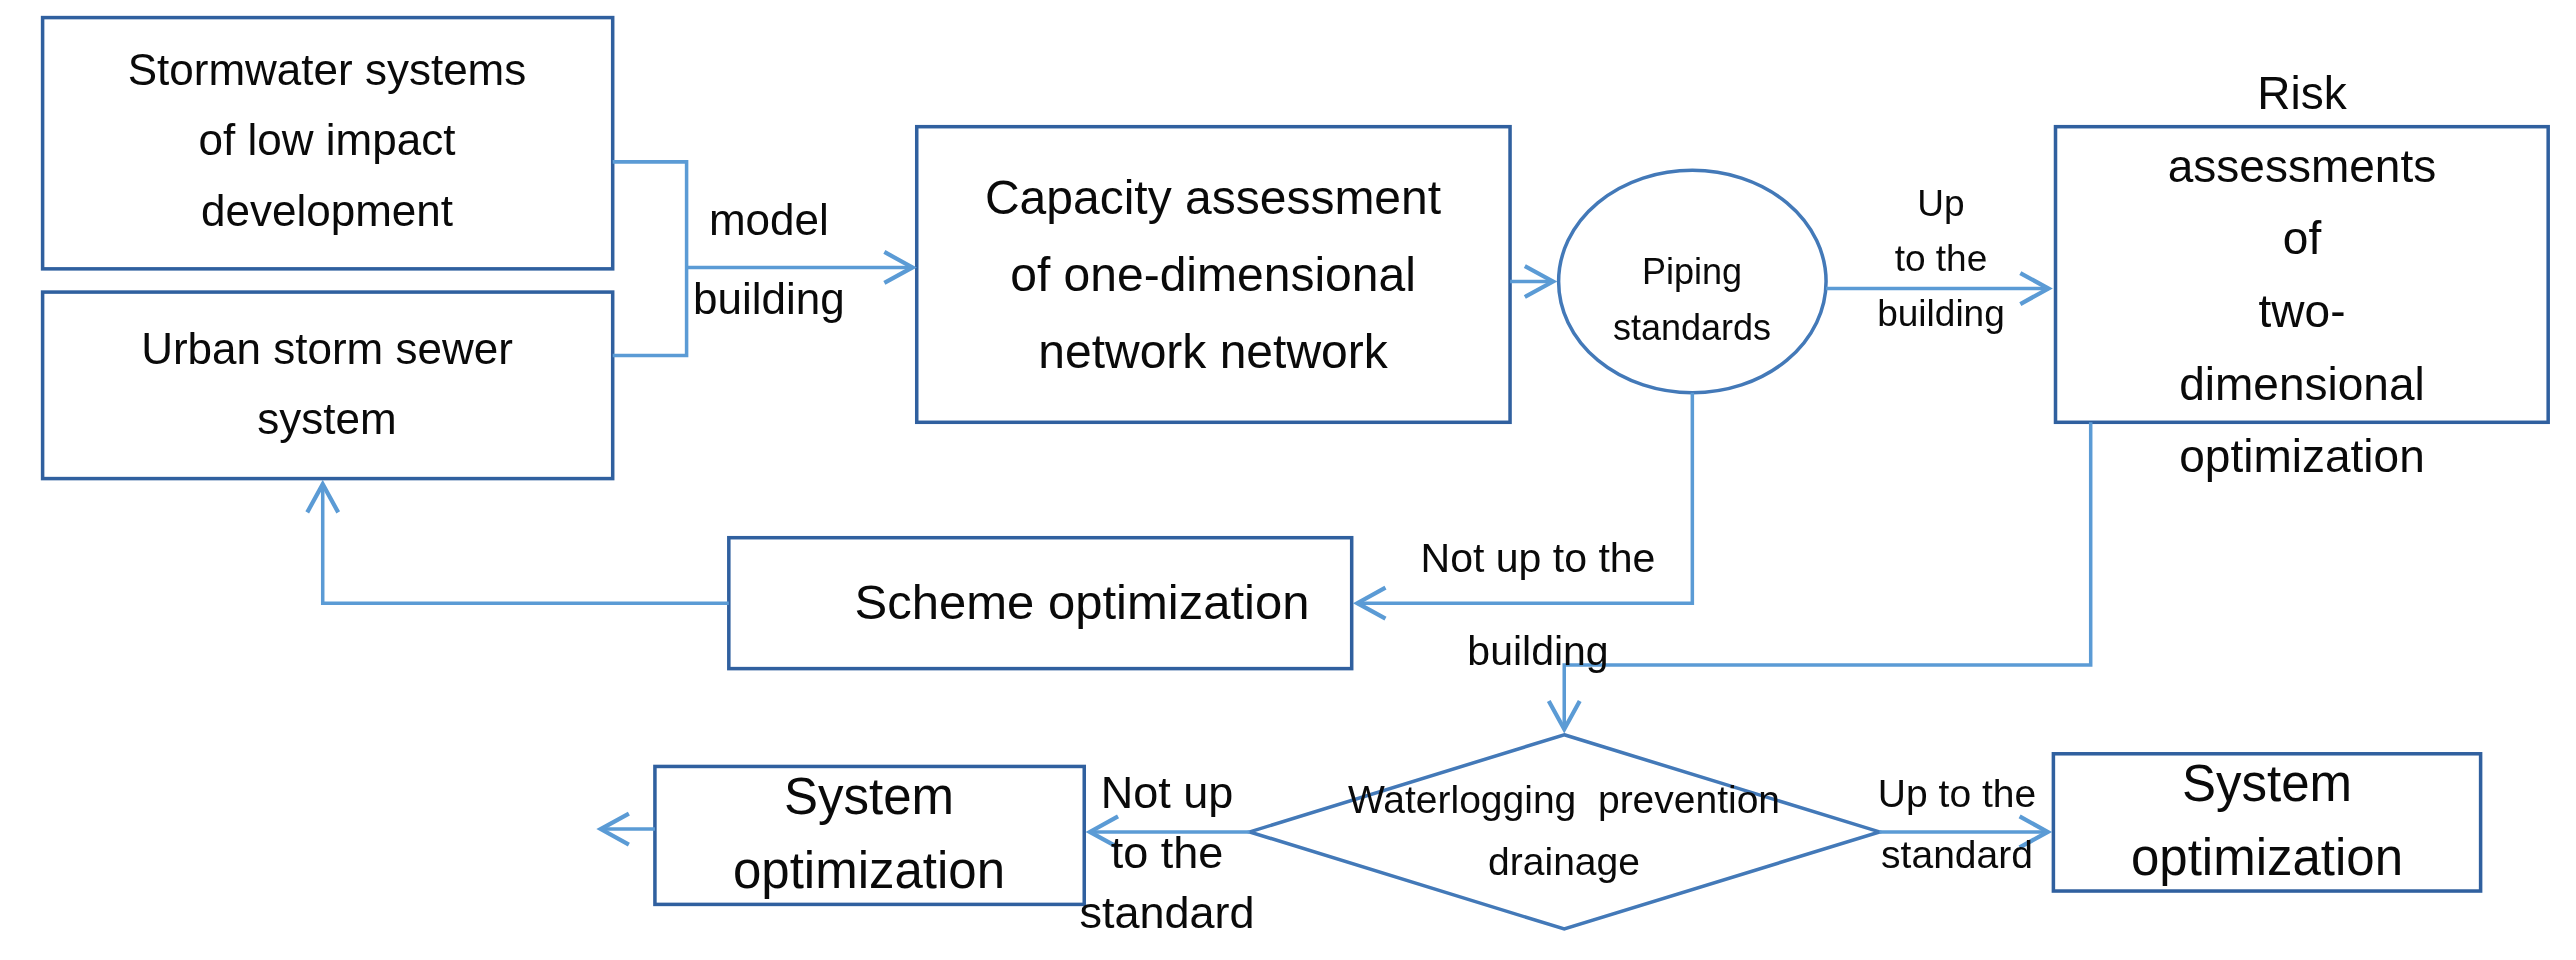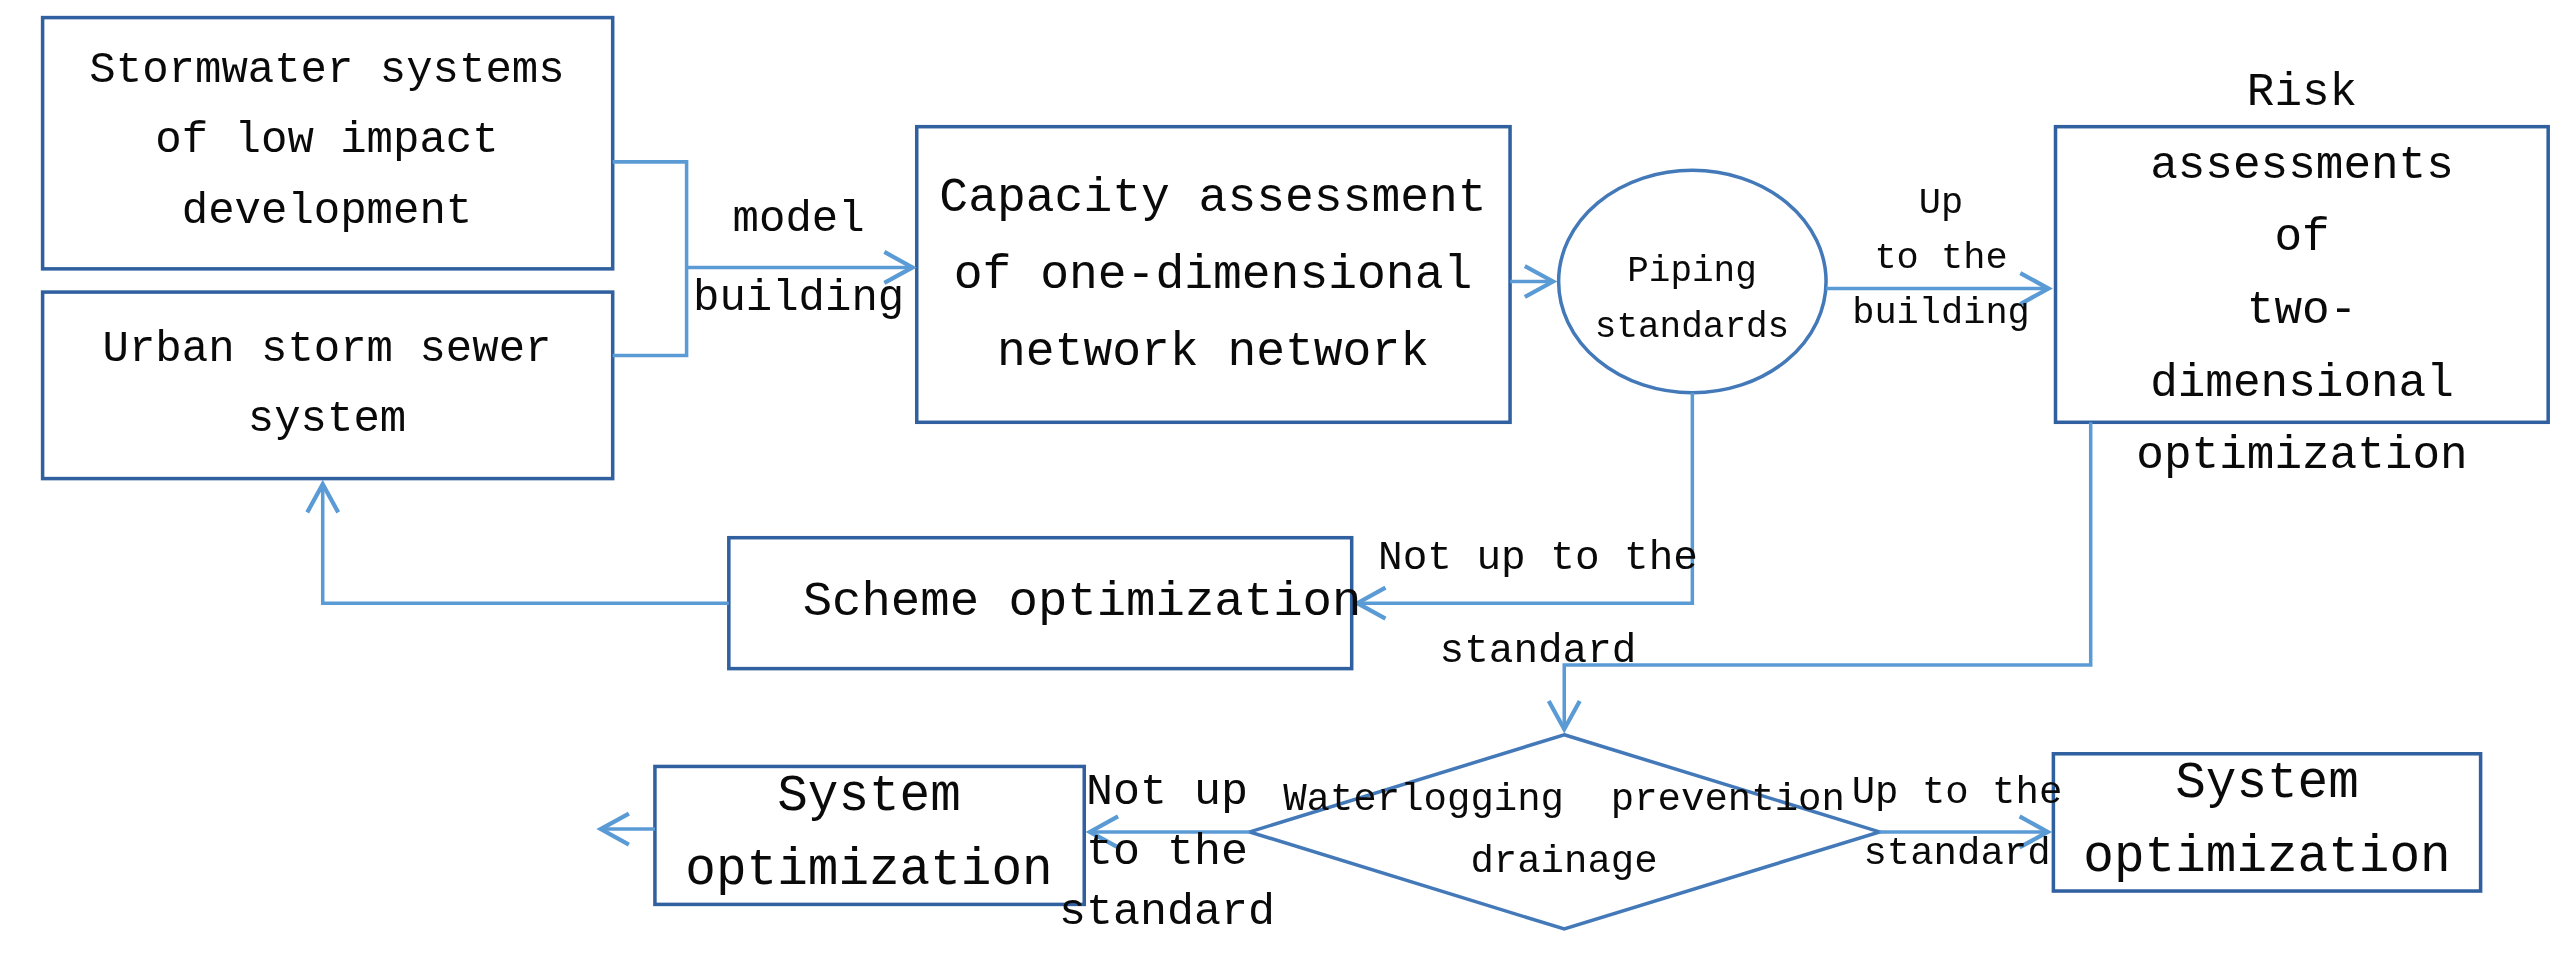--- a/index.html
+++ b/index.html
@@ -2,21 +2,21 @@
 <html style="--bg: #ffffff; --box-border: #30609f; --shape-border: #4379b8; --connector: #5b9bd5; --text: #0a0a0a;font-size:11.3px"><head>
 <meta charset="utf-8">
 <style>
   :root{
     --bg:#ffffff; --box-border:#30609f; --shape-border:#4379b8;
     --connector:#5b9bd5; --text:#0a0a0a;
   }
   html,body{margin:0;padding:0;background:var(--bg);}
   #canvas{
     position:relative; width:2576px; height:960px; background:var(--bg);
-    font-family:Liberation Mono, monospace; overflow:hidden;
+    font-family:Liberation Sans, sans-serif; overflow:hidden;
   }
   #shapes{position:absolute; left:0; top:0; width:2576px; height:960px;}
   .node-rect{fill:#ffffff; stroke:var(--box-border); stroke-width:5;}
   .node-shape{fill:#ffffff; stroke:var(--shape-border); stroke-width:5;}
   .conn{fill:none; stroke:var(--connector); stroke-width:5;}
   #arrowhead-path{stroke:var(--connector); fill:none; stroke-width:6;}
   .lbl{
     position:absolute; color:var(--text); white-space:pre-wrap; text-align:center;
     transform:translate(-50%,-50%); line-height:1.6; letter-spacing:0px;
   }
@@ -77,21 +77,21 @@
 optimization</div>
   <div class="lbl" style="left:2267px; top:821px; font-size:51px; line-height:1.45;">System
 optimization</div>
 
   <div class="lbl left-align" style="left:693px; top:259px; font-size:44px; line-height:79px;">model
 building</div>
   <div class="lbl" style="left:1941px; top:258px;  font-size:37px; line-height:55px;">Up
 to the
 building</div>
   <div class="lbl" style="left:1538px; top:605px;  font-size:41px; line-height:93px;">Not up to the
-standard</div>
+building</div>
   <div class="lbl" style="left:1167px; top:853px; font-size:45px; line-height:60px;">Not up
 to the
 standard</div>
   <div class="lbl" style="left:1957px; top:824px; font-size:39px; line-height:61px;">Up to the
 standard</div>
 
 </div>
 
 
 </body></html>

